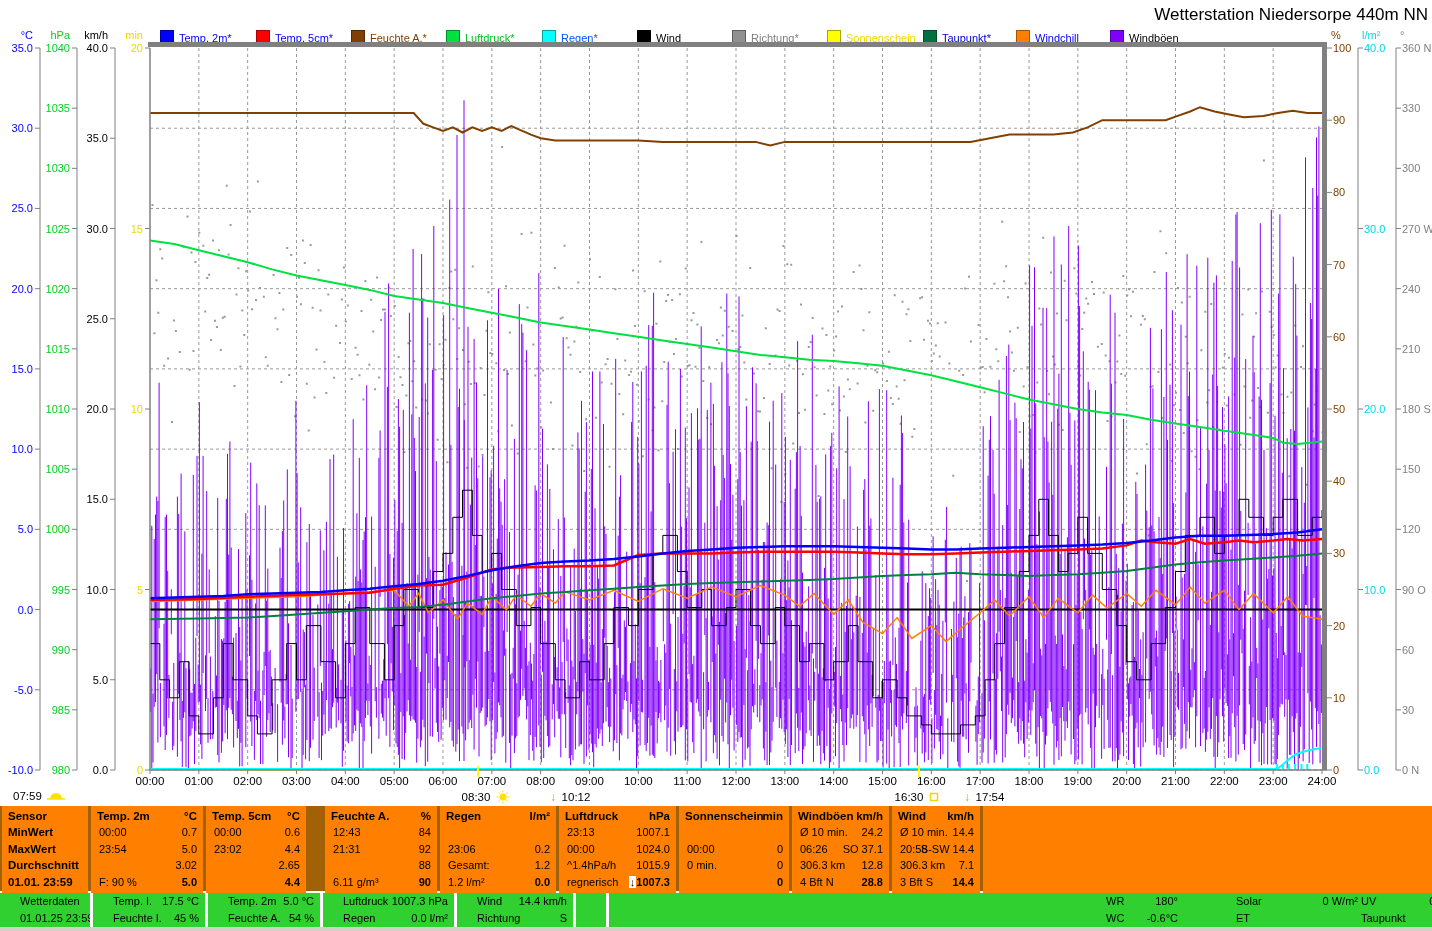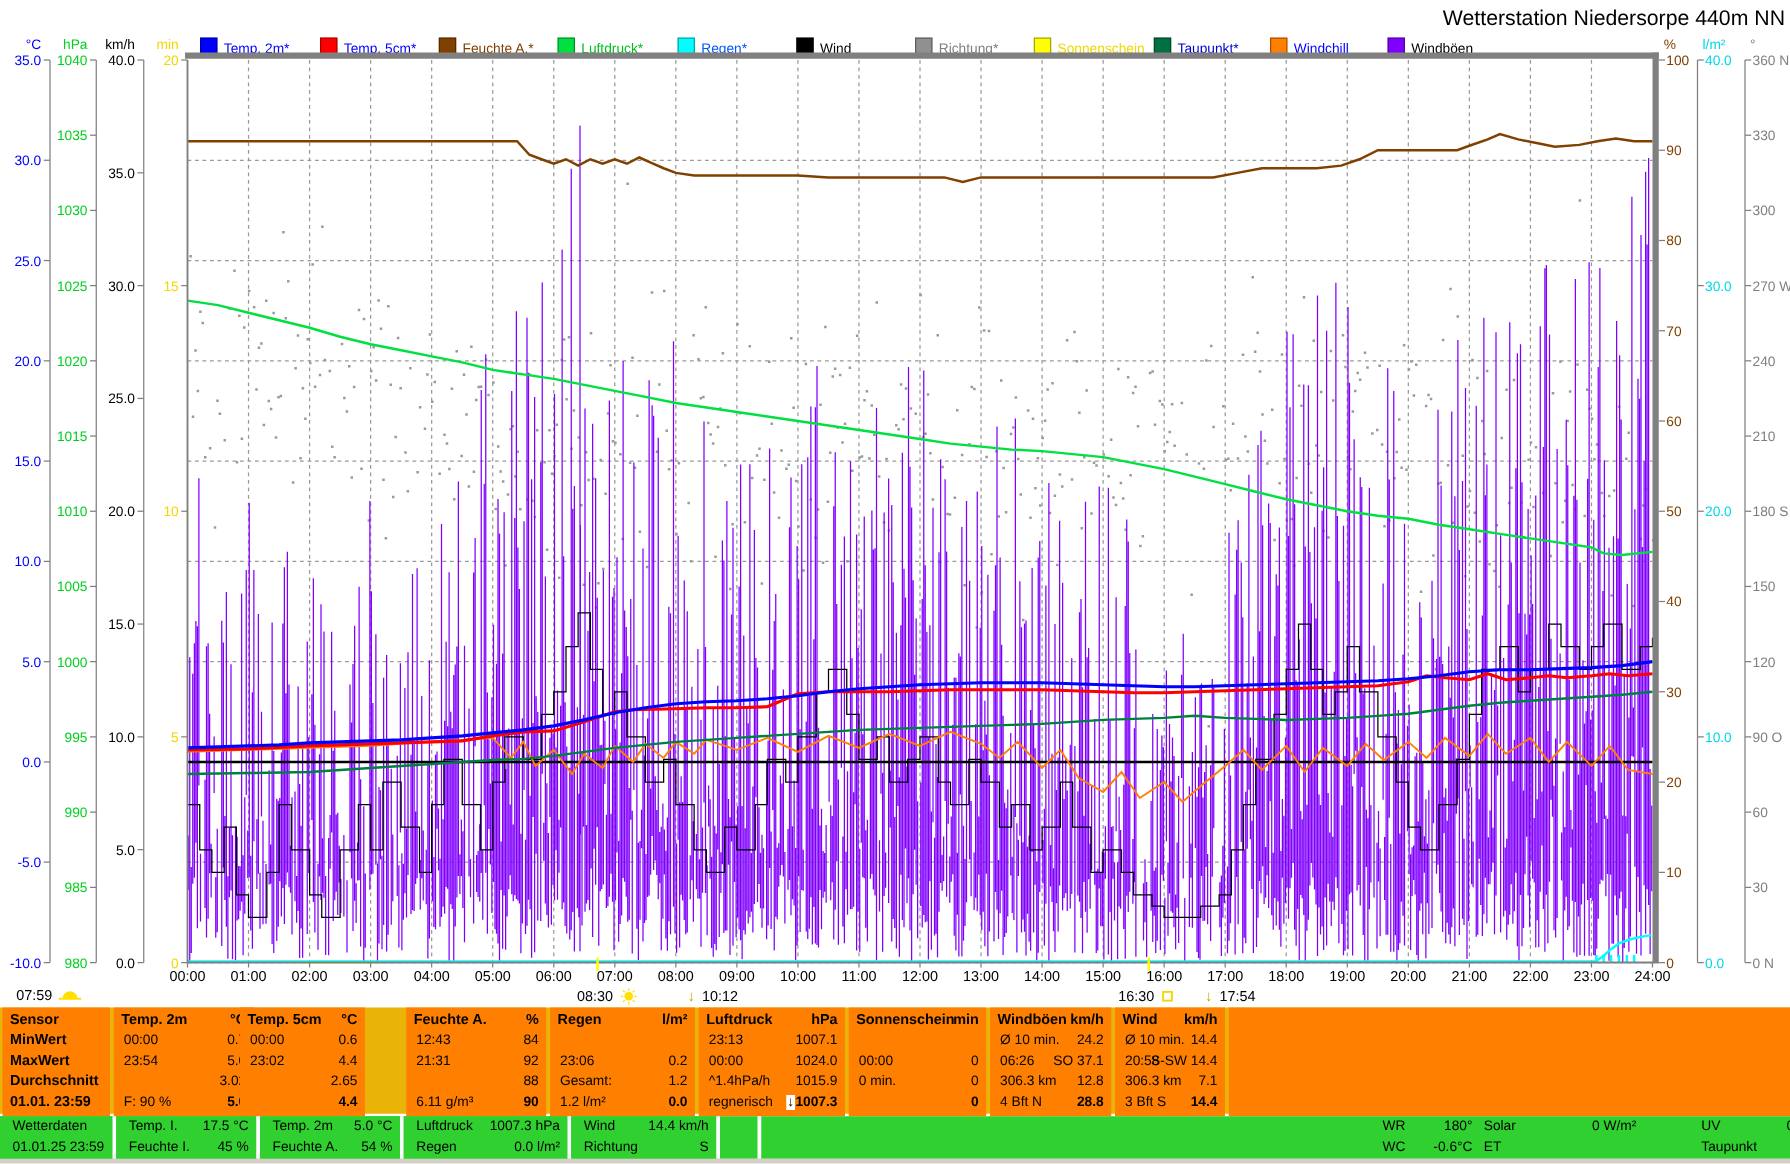--- a/index.html
+++ b/index.html
@@ -5,36 +5,36 @@
   html,body{margin:0;padding:0;background:#fff}
   #app{position:relative;width:1432px;height:931px;background:#fff;
        font-family:"Liberation Sans",sans-serif;color:#000;overflow:hidden}
   #title{position:absolute;top:4px;left:0;width:100%;text-align:center;font-size:15px}
   #station{position:absolute;top:5px;right:4px;font-size:17px}
   #legend{position:absolute;top:26px;left:0;height:16px;width:1432px}
   .leg{position:absolute;top:4px;height:14px;font-size:11px;white-space:nowrap}
   .sw{display:inline-block;width:12px;height:12px;vertical-align:-2px;margin-right:5px;border:1px solid rgba(0,0,0,.35)}
   #plot{position:absolute;top:0;left:0}
   
-  #table{position:absolute;top:806px;left:0;width:1432px;height:85px;background:#eab308}
+  #table{position:absolute;top:806px;left:0;width:1432px;height:85px;background:#a16207}
   .tcol{position:absolute;top:0;height:85px;background:#ff8000;overflow:hidden}
   .trow{position:relative;height:16.4px;line-height:16.4px;font-size:11px;white-space:nowrap}
   .thead{font-weight:bold;font-size:11.5px}
   .tl{position:absolute;left:8px}
   .thead .tl{left:6px}
   .tr{position:absolute;right:6px}
   .tlast .tr{font-weight:bold}
   .sensor-row{position:relative;height:16.4px;line-height:16.4px;font-size:11.5px;font-weight:bold;padding-left:6px;white-space:nowrap}
   .arr{background:#fff;padding:0 1px;font-weight:bold}
   
   #footer{position:absolute;top:893px;left:0;width:1432px;height:34px;background:#2fd02f}
   .fp{position:absolute;top:0;height:34px;background:#2fd02f;font-size:11px}
   .fgap{position:absolute;top:0;height:34px;width:3px;background:#fff}
   .frow{position:relative;height:17px;line-height:17px}
-  .fl{position:absolute;left:10px;white-space:nowrap}
+  .fl{position:absolute;left:20px;white-space:nowrap}
   .fv{position:absolute;right:6px;white-space:nowrap}
   .fgroup{position:absolute;top:0;height:34px;font-size:11px}
   #bottomstrip{position:absolute;top:927px;left:0;width:1432px;height:4px;background:#d4d0c8}
 </style>
 </head>
 <body>
 
 <div id="app">
   <div id="station">Wetterstation Niedersorpe 440m NN</div>
   <div id="legend">
@@ -339,21 +339,21 @@
         </div>
         <div class="trow">
           <span class="tl"></span>
           <span class="tr">3.02</span>
         </div>
         <div class="trow tlast">
           <span class="tl">F: 90 %</span>
           <span class="tr">5.0</span>
         </div>
       </div>
-      <div class="tcol" style="left: 192px; width: 100px; padding-top: 2px;">
+      <div class="tcol" style="left: 206px; width: 100px; padding-top: 2px;">
         <div class="trow thead">
           <span class="tl">Temp. 5cm</span>
           <span class="tr">°C</span>
         </div>
         <div class="trow">
           <span class="tl">00:00</span>
           <span class="tr">0.6</span>
         </div>
         <div class="trow">
           <span class="tl">23:02</span>
@@ -560,21 +560,21 @@
       <div class="fgroup" style="left: 1106px; width: 72px;">
         <div class="frow">
           <span class="fl" style="left: 0px;">WR</span>
           <span class="fv" style="right: 0px;">180°</span>
         </div>
         <div class="frow">
           <span class="fl" style="left: 0px;">WC</span>
           <span class="fv" style="right: 0px;">-0.6°C</span>
         </div>
       </div>
-      <div class="fgroup" style="left: 1187px; width: 122px;">
+      <div class="fgroup" style="left: 1236px; width: 122px;">
         <div class="frow">
           <span class="fl" style="left: 0px;">Solar</span>
           <span class="fv" style="right: 0px;">0 W/m²</span>
         </div>
         <div class="frow">
           <span class="fl" style="left: 0px;">ET</span>
           <span class="fv" style="right: 0px; margin-top: 48px;">0.000 mm</span>
         </div>
       </div>
       <div class="fgroup" style="left: 1321px; width: 108px; margin-left: 40px;">

